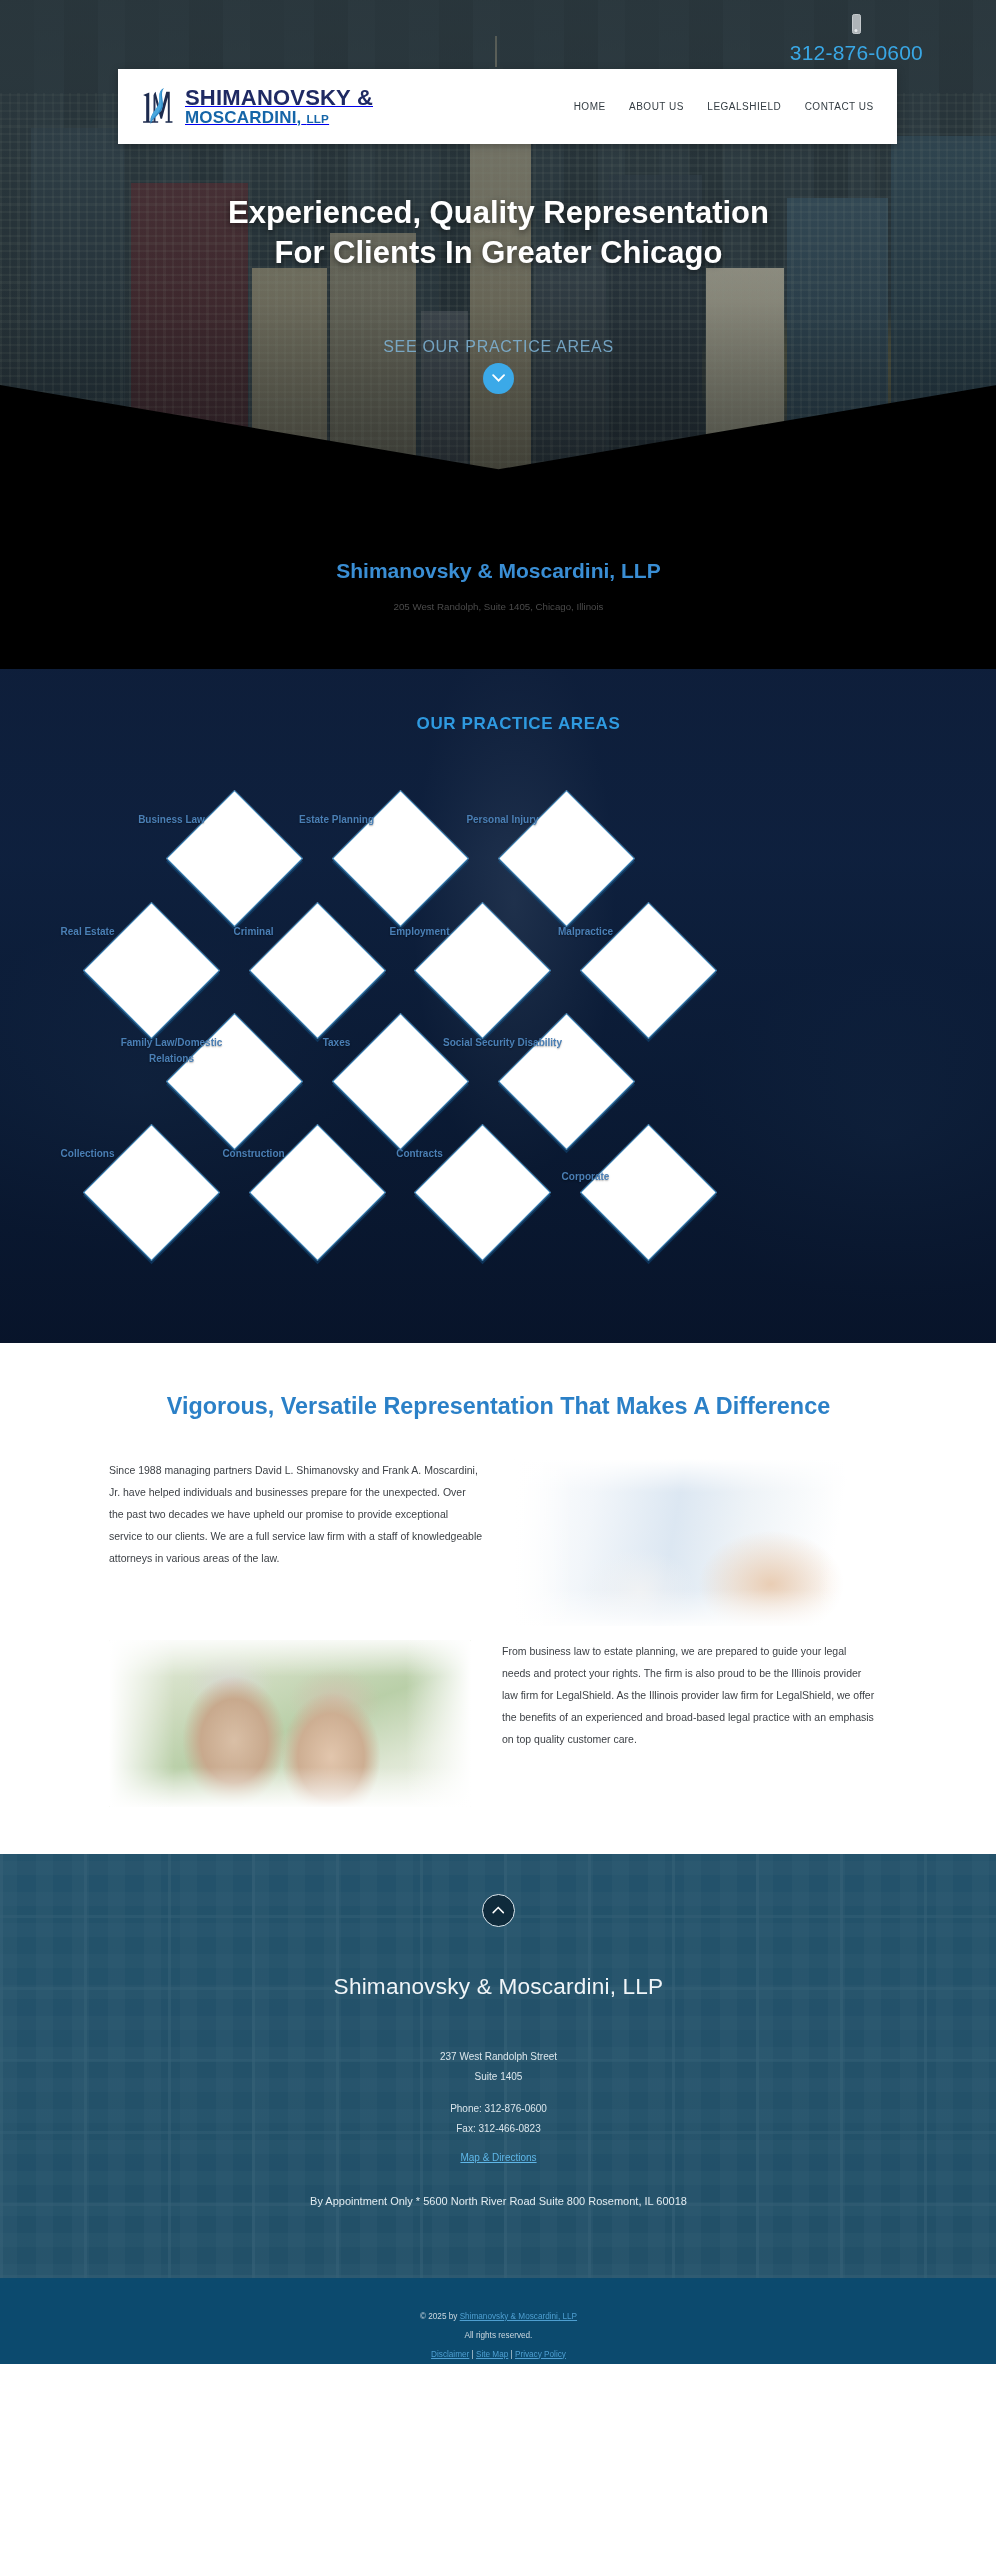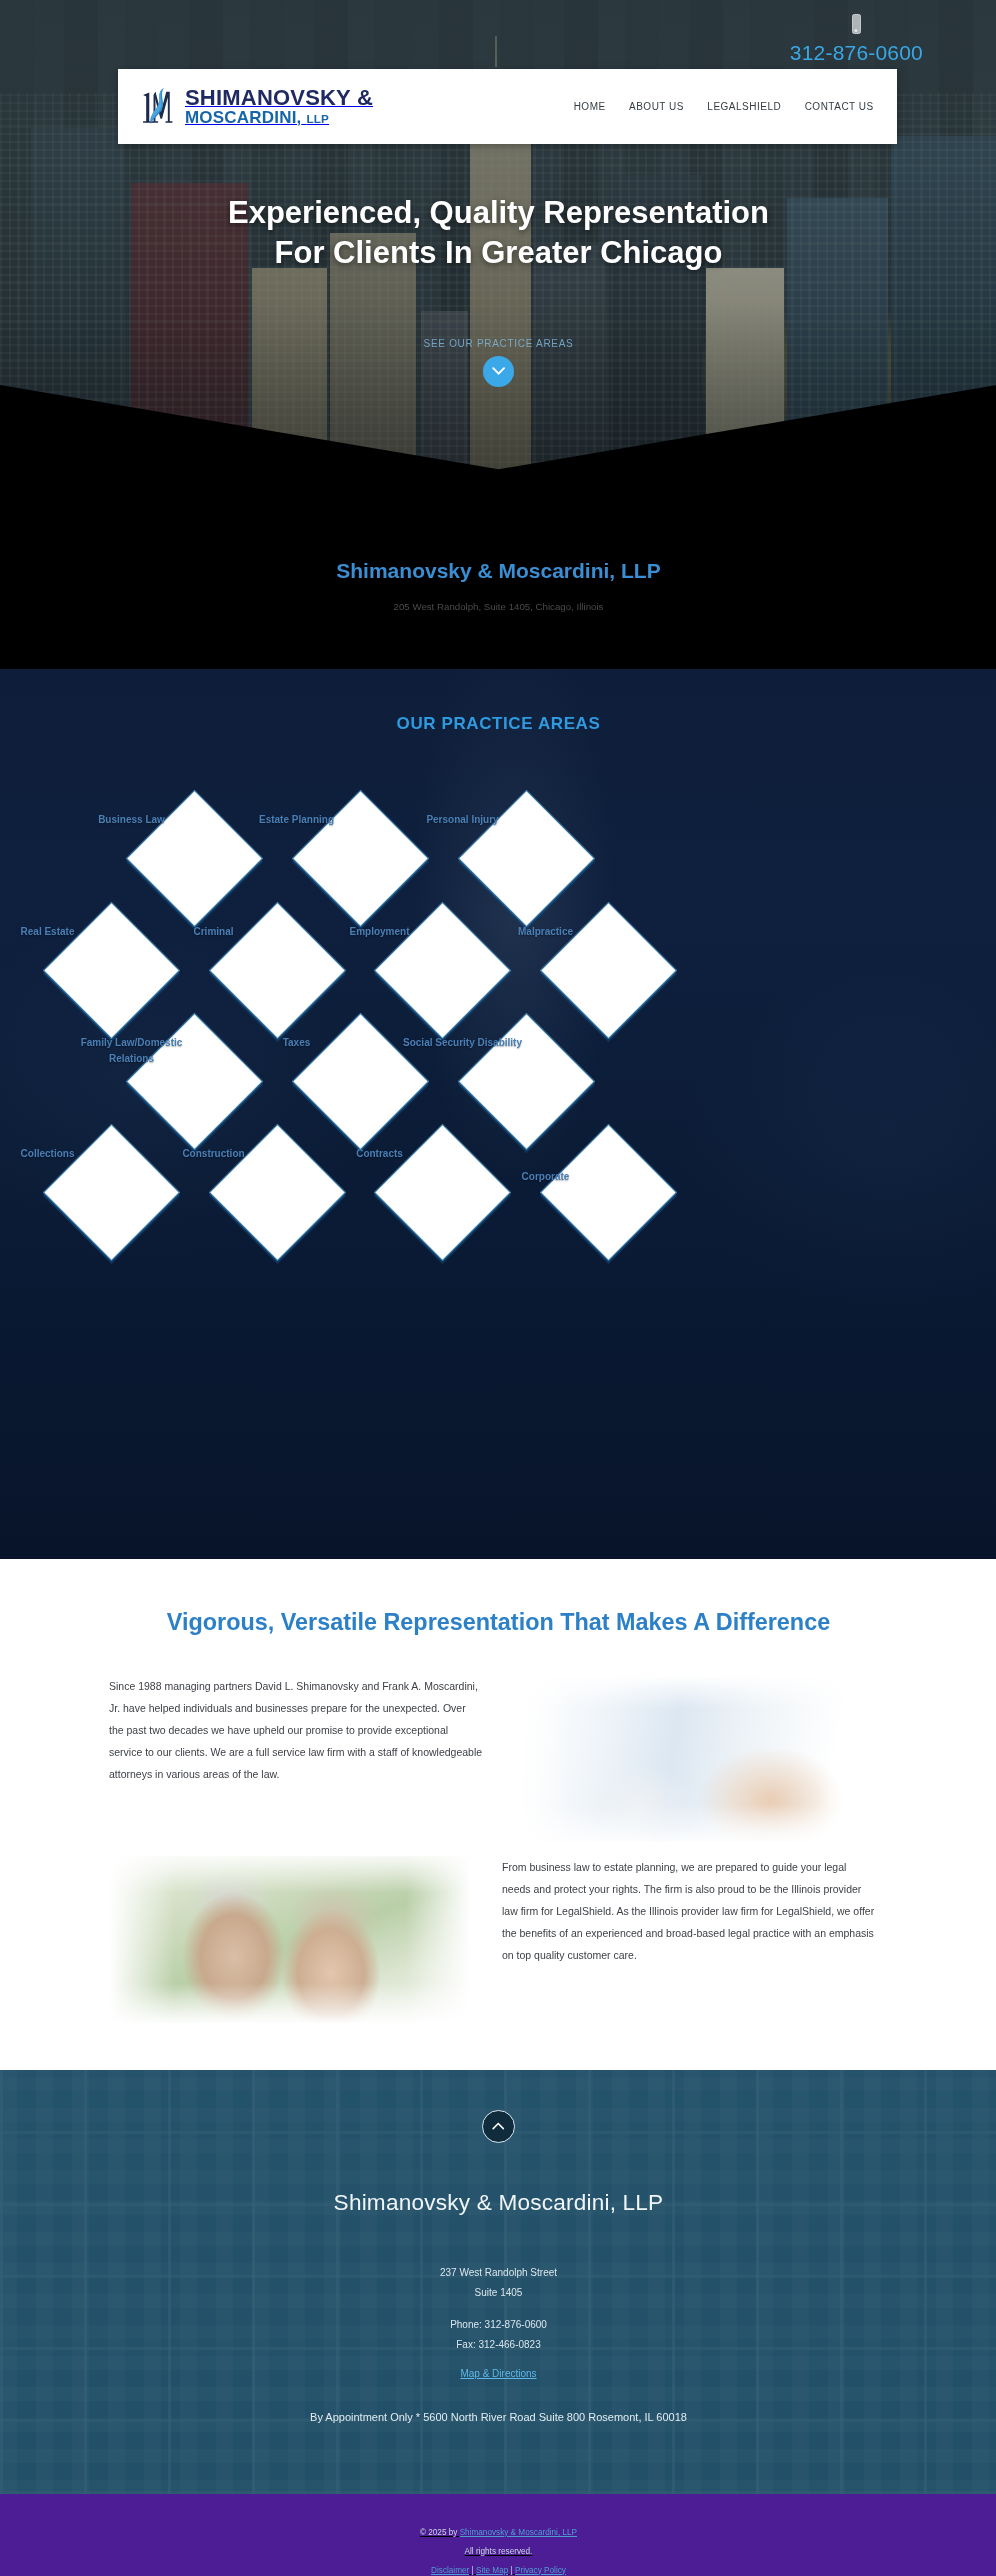--- a/index.html
+++ b/index.html
@@ -114,46 +114,47 @@
   .hero-head {
     position: absolute; top: 193px; left: 0; right: 0; z-index: 5;
     text-align: center; color: #fff;
     font-size: 31px; font-weight: bold; line-height: 1.28;
     text-shadow: 0 1.6px 6.2px rgba(0,0,0,.5);
   }
   .scroll-cue {
     position: absolute; top: 338px; left: 0; right: 0; z-index: 5; text-align: center;
   }
   .scroll-cue .lbl {
-    color: #7fb5d8; font-size: 10px; letter-spacing: 0.7px; display: block; margin-bottom: 7px;
+    color: #7fb5d8; font-size: 16px; letter-spacing: 0.7px; display: block; margin-bottom: 7px;
     opacity: .85;
   }
   .scroll-btn {
     width: 31px; height: 31px; border-radius: 50%; background: #3ba9e8;
     display: inline-flex; align-items: center; justify-content: center;
     color: #fff; font-size: 13.2px; border: none; cursor: pointer;
   }
 
   
   .name-band {
     background: #000; width: 997px; height: 167px;
     display: flex; flex-direction: column; align-items: center; justify-content: center;
   }
   .name-band .firm { color: #3a8ed4; font-size: 21px; font-weight: bold; margin-bottom: 18.7px; }
   .name-band .addr { color: #4b4b4b; font-size: 9.7px; }
 
   
   .practice {
-    position: relative; width: 997px; height: 890px; overflow: hidden;
+    position: relative; width: 997px; height: 674px; overflow: hidden;
     background:
       linear-gradient(180deg, rgba(14,30,58,.92) 0%, rgba(14,32,62,.84) 28%, rgba(10,26,52,.88) 65%, rgba(8,20,42,.95) 100%),
       radial-gradient(ellipse 327px 234px at 140px 421px, #2d4a6b 0%, rgba(20,38,64,0) 70%),
       radial-gradient(ellipse 296px 249px at 888px 467px, #2b4868 0%, rgba(20,38,64,0) 70%),
       radial-gradient(ellipse 140px 389px at 514px 234px, #7d90a0 0%, rgba(40,60,85,0) 72%),
       linear-gradient(180deg,#10223f,#0a1930);
+    padding-left: 40px;
   }
   .practice-title {
     position: relative; z-index: 3; text-align: center; padding-top: 45px;
     color: #2f9ae0; font-size: 17px; font-weight: bold; letter-spacing: 0.6px;
   }
   .diamond-wrap { position: relative; z-index: 3; width: 997px; height: 545px; }
   .dia {
     position: absolute; width: 97px; height: 97px;
     background: #ffffff; transform: rotate(45deg);
     border: 1.6px solid #1a6ba6;
@@ -234,21 +235,21 @@
     display: inline-flex; align-items: center; justify-content: center;
     color: #fff; font-size: 12.5px; cursor: pointer; margin-bottom: 47px;
   }
   .footer-firm { font-size: 22.6px; font-weight: 300; letter-spacing: 0.2px; color: #f0f5f8; margin-bottom: 47px; }
   .footer-addr div { font-size: 10px; line-height: 2.05; color: #dbe6ec; }
   .footer-contact { margin-top: 11px; }
   .footer-contact div { font-size: 10px; line-height: 2.05; color: #dbe6ec; }
   .map-link { display:inline-block; margin-top: 12.5px; color: #5fb7e8; font-size: 10px; text-decoration: underline; }
   .appt { margin-top: 31px; font-size: 11px; color: #e2ecf1; }
 
-  .copyright { background: #4c1d95; width: 997px; height: 86px; text-align: center; padding-top: 30px; text-decoration: underline; }
+  .copyright { background: #0c4a6e; width: 997px; height: 86px; text-align: center; padding-top: 30px; }
   .copyright div { font-size: 8.2px; line-height: 2.3; color: #cdd9e1; }
   .copyright a { color: #4e9fd1; text-decoration: underline; }
 </style>
 </head>
 <body>
 
 <section class="hero">
   <div class="hero-photo">
     <div class="sky-block b1"></div>
       <div class="sky-block b2"></div>

